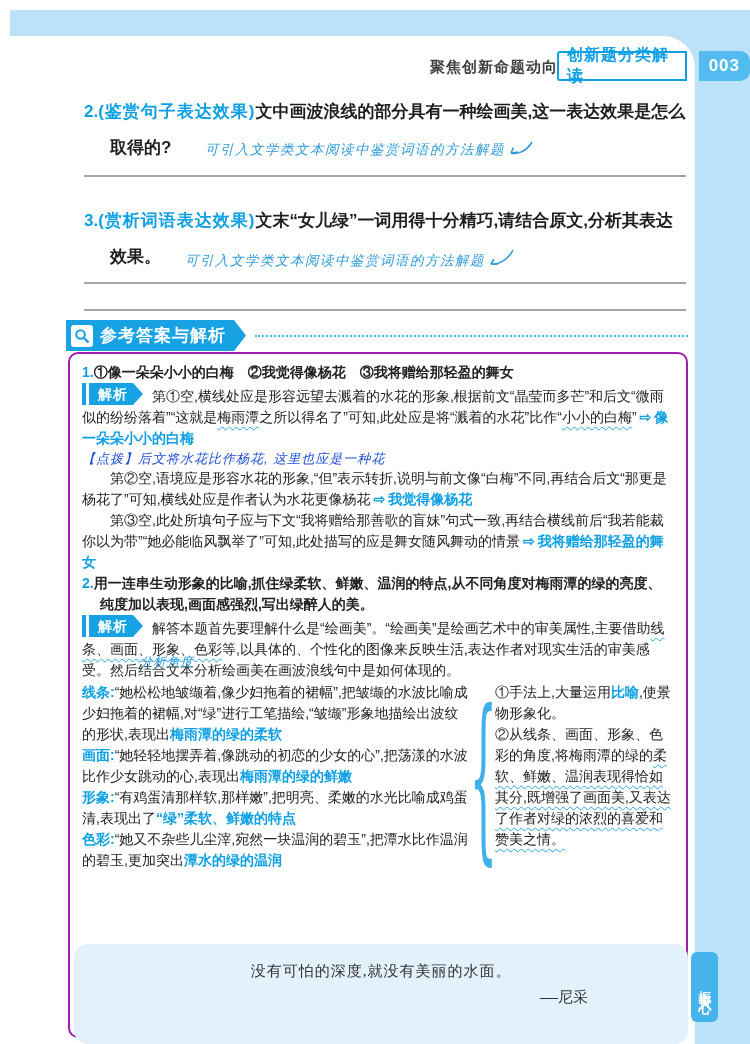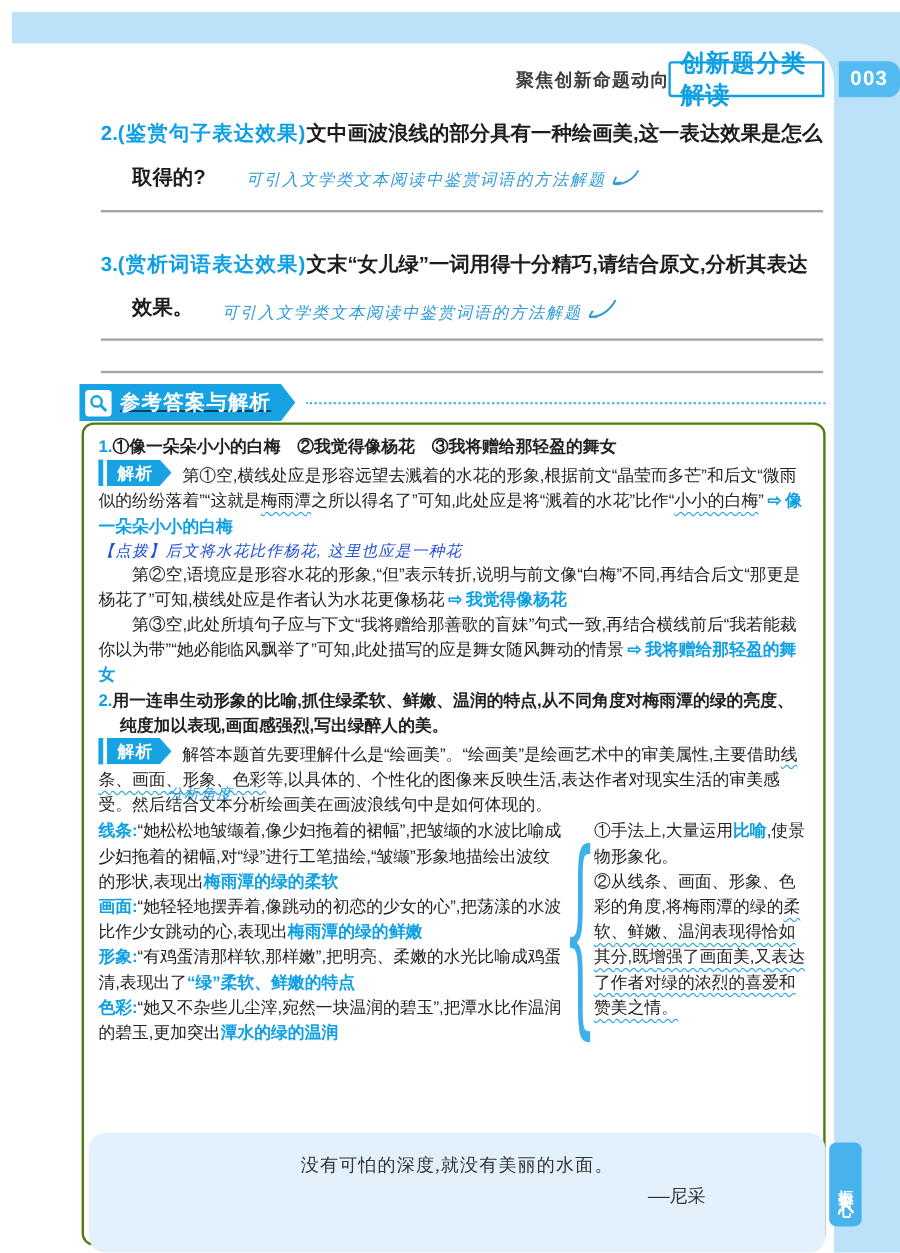--- a/index.html
+++ b/index.html
@@ -8,41 +8,41 @@
   #page { position:relative; width:750px; height:1044px; background:#fff; overflow:hidden; }
 
   
   .band-top { position:absolute; left:10px; top:10px; right:0; height:60px; background:#bbe2f8; }
   .strip-right { position:absolute; top:10px; right:0; width:55px; bottom:0; background:#bbe2f8; }
   .content-white { position:absolute; left:0; top:36px; right:55px; bottom:0; background:#fff; border-top-right-radius:32px; }
 
   
   .running-head { position:absolute; left:430px; top:58px; font-size:15px; font-weight:bold; color:#3f3f3f; letter-spacing:1px; }
   .title-badge { position:absolute; left:557px; top:51px; display:flex; align-items:stretch; height:30px; }
-  .title-badge .lbl { background:#fff; border:2px solid #0fa0e4; color:#0fa0e4; font-weight:bold; font-size:20px; display:flex; align-items:center; padding:0 8px; border-radius:3px 0 0 3px; letter-spacing:1px; }
+  .title-badge .lbl { background:#fff; border:2px solid #0fa0e4; color:#0fa0e4; font-weight:bold; font-size:16px; display:flex; align-items:center; padding:0 8px; border-radius:3px 0 0 3px; letter-spacing:1px; }
   .title-badge .num { background:#53bbef; color:#fff; font-weight:bold; font-size:17px; display:flex; align-items:center; padding:0 10px; border-radius:0 10px 10px 0; letter-spacing:1px;margin-left:12px; }
 
   
   .question { position:absolute; left:84px; width:604px; font-size:17px; font-weight:bold; color:#1d1d1d; line-height:36px; }
   .question .hang { padding-left:26px; text-indent:-26px; }
   .q-num, .q-tag { color:#0fa0e4; }
   .q-tag { letter-spacing:1px; }
   .hand-note { position:absolute; color:#2f9ad8; font-size:13.5px; font-style:italic; letter-spacing:1.5px; white-space:nowrap; }
   .hand-note svg { vertical-align:-4px; margin-left:3px; }
   .rule-line { position:absolute; left:84px; width:602px; border-top:2px solid #a6a6a6; }
 
   
-  .ref-header { position:absolute; left:66px; top:320px; width:622px; display:flex; align-items:center;text-decoration:underline; }
+  .ref-header { position:absolute; left:66px; top:320px; width:622px; display:flex; align-items:center; }
   .ref-tag { display:flex; align-items:center; gap:7px; background:#17a2e3; color:#fff; font-weight:bold; font-size:17px; letter-spacing:1px; padding:4px 20px 4px 5px;
              clip-path:polygon(0 0, calc(100% - 12px) 0, 100% 50%, calc(100% - 12px) 100%, 0 100%); }
   .ref-tag .mag { width:22px; height:22px; background:#fff; border-radius:3px; display:flex; align-items:center; justify-content:center; }
   .ref-dots { flex:1; height:0; border-top:2px dotted #49bdf1; margin-left:9px; }
 
   
-  .ans-box { position:absolute; left:68px; top:352px; width:620px; height:686px; border:2px solid #4d7c0f; border-radius:10px;
+  .ans-box { position:absolute; left:68px; top:352px; width:620px; height:686px; border:2px solid #a21caf; border-radius:10px;
              padding:8px 12px 6px 12px; font-size:14px; line-height:21px; color:#222; overflow:hidden; }
   .ans-box p { margin:0; }
   .num-blue { color:#0fa0e4; font-weight:bold; }
   .ans-bold { font-weight:bold; }
   .hangp { padding-left:18px; text-indent:-18px; }
   .indent2 { text-indent:2em; }
   .jx { display:inline-flex; align-items:stretch; gap:3px; margin-right:9px; vertical-align:-4px; }
   .jx .bar { width:4px; background:#17a2e3; }
   .jx .pen { background:#17a2e3; color:#fff; font-weight:bold; font-size:14px; line-height:22px; padding:0 15px 0 9px;
              clip-path:polygon(0 0, calc(100% - 10px) 0, 100% 50%, calc(100% - 10px) 100%, 0 100%); letter-spacing:1px; }

